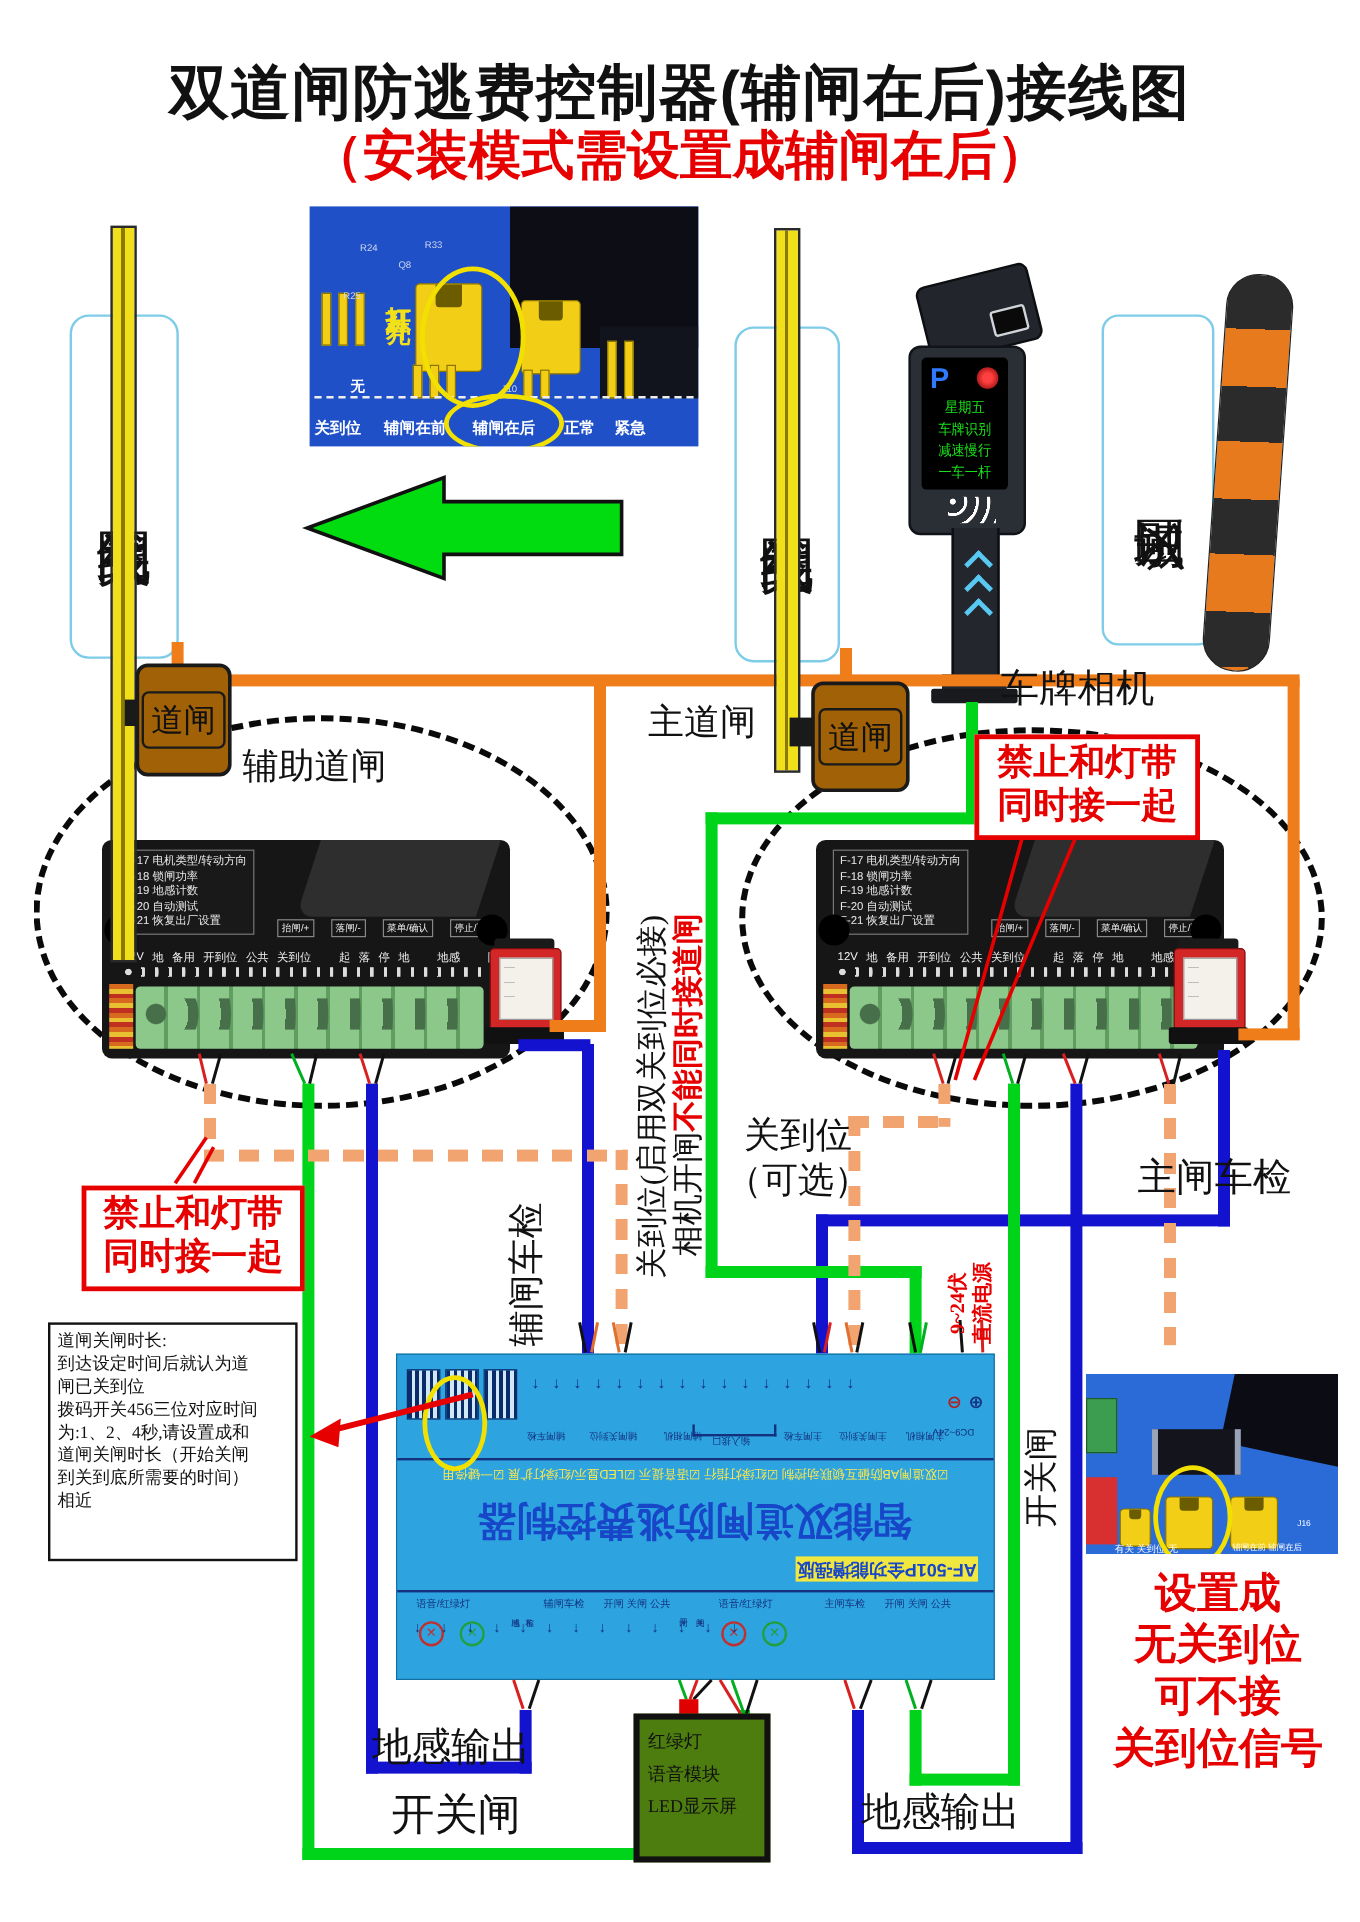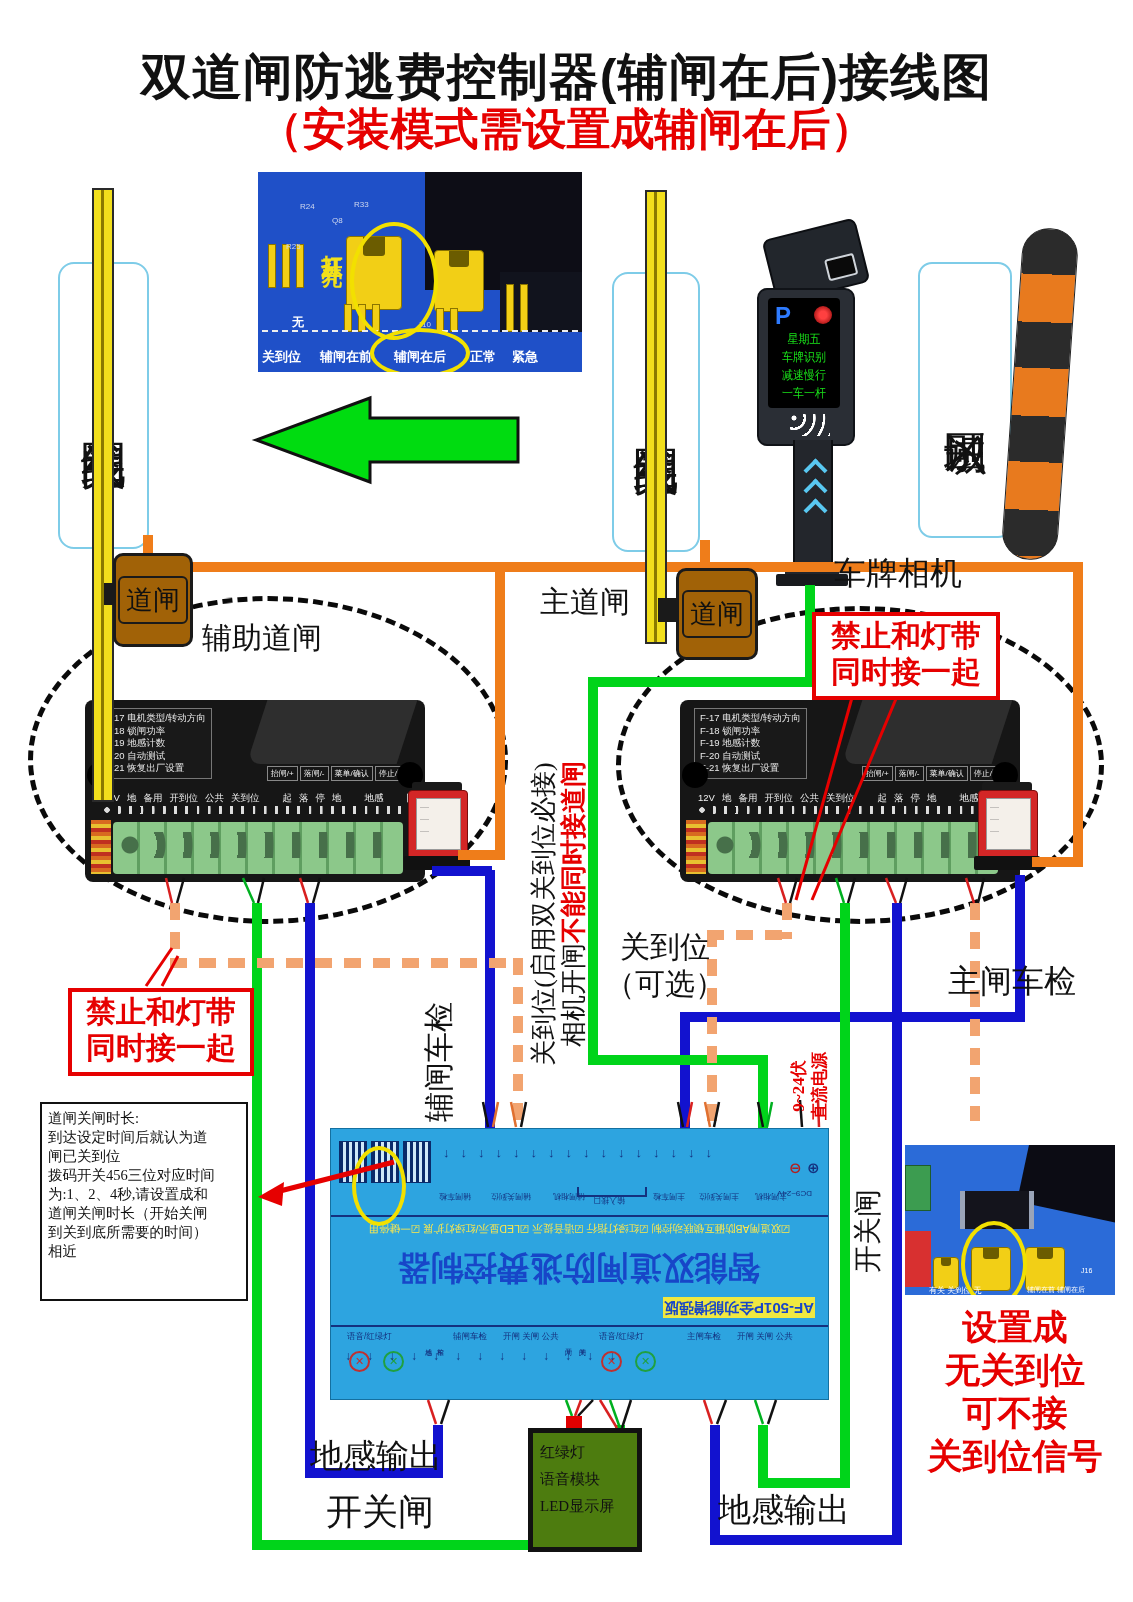--- a/index.html
+++ b/index.html
@@ -41,21 +41,21 @@
            padding:5px 4px 0 6px;z-index:5;}
   .rednote{color:#e60000;font-weight:bold;font-size:35px;line-height:43px;text-align:center;z-index:5;}
   
   .ctrl{width:340px;height:182px;background:#161616;border-radius:8px;z-index:2;overflow:hidden;
         font-family:"Liberation Sans","DejaVu Sans",sans-serif;}
   .ctrl .shine{position:absolute;right:18px;top:0;width:150px;height:64px;background:#2e2e2e;
                transform:skewX(-18deg);border-radius:0 0 0 14px;}
   .ctrl .menu{position:absolute;left:14px;top:8px;color:#e8e8e8;font-size:9.5px;line-height:12.5px;
               border:1px solid #777;padding:3px 5px;background:rgba(30,30,30,.55);}
   .ctrl .keys{position:absolute;right:8px;top:66px;color:#eee;font-size:8px;display:flex;}
-  .ctrl .keys span{border:1px solid #888;padding:1px 3px;margin-left:2px;white-space:nowrap;}
+  .ctrl .keys span{border:1px solid #888;padding:1px 3px;margin-left:14px;white-space:nowrap;}
   .ctrl .terms{position:absolute;left:18px;top:92px;color:#f2f2f2;font-size:9.5px;display:flex;}
   .ctrl .terms .tg{display:flex;margin-right:16px;}
   .ctrl .terms span{margin-right:7px;white-space:nowrap;}
   .ctrl .dots{position:absolute;left:18px;top:106px;width:300px;height:8px;
               background:repeating-radial-gradient(circle at 4px 4px,#ddd 0 2.5px,rgba(0,0,0,0) 3px 11.2px);}
   .ctrl .strip{position:absolute;left:28px;top:122px;width:290px;height:52px;border-radius:4px;
                background:repeating-linear-gradient(90deg,#8cc88a 0 24px,#5f9e60 24px 27px);}
   .ctrl .strip:after{content:"";position:absolute;left:4px;top:10px;width:282px;height:26px;
                background:repeating-radial-gradient(circle at 13px 13px,#47704a 0 8px,rgba(0,0,0,0) 9px 27px);}
   .ctrl .sidewire{position:absolute;left:6px;top:120px;width:20px;height:54px;

